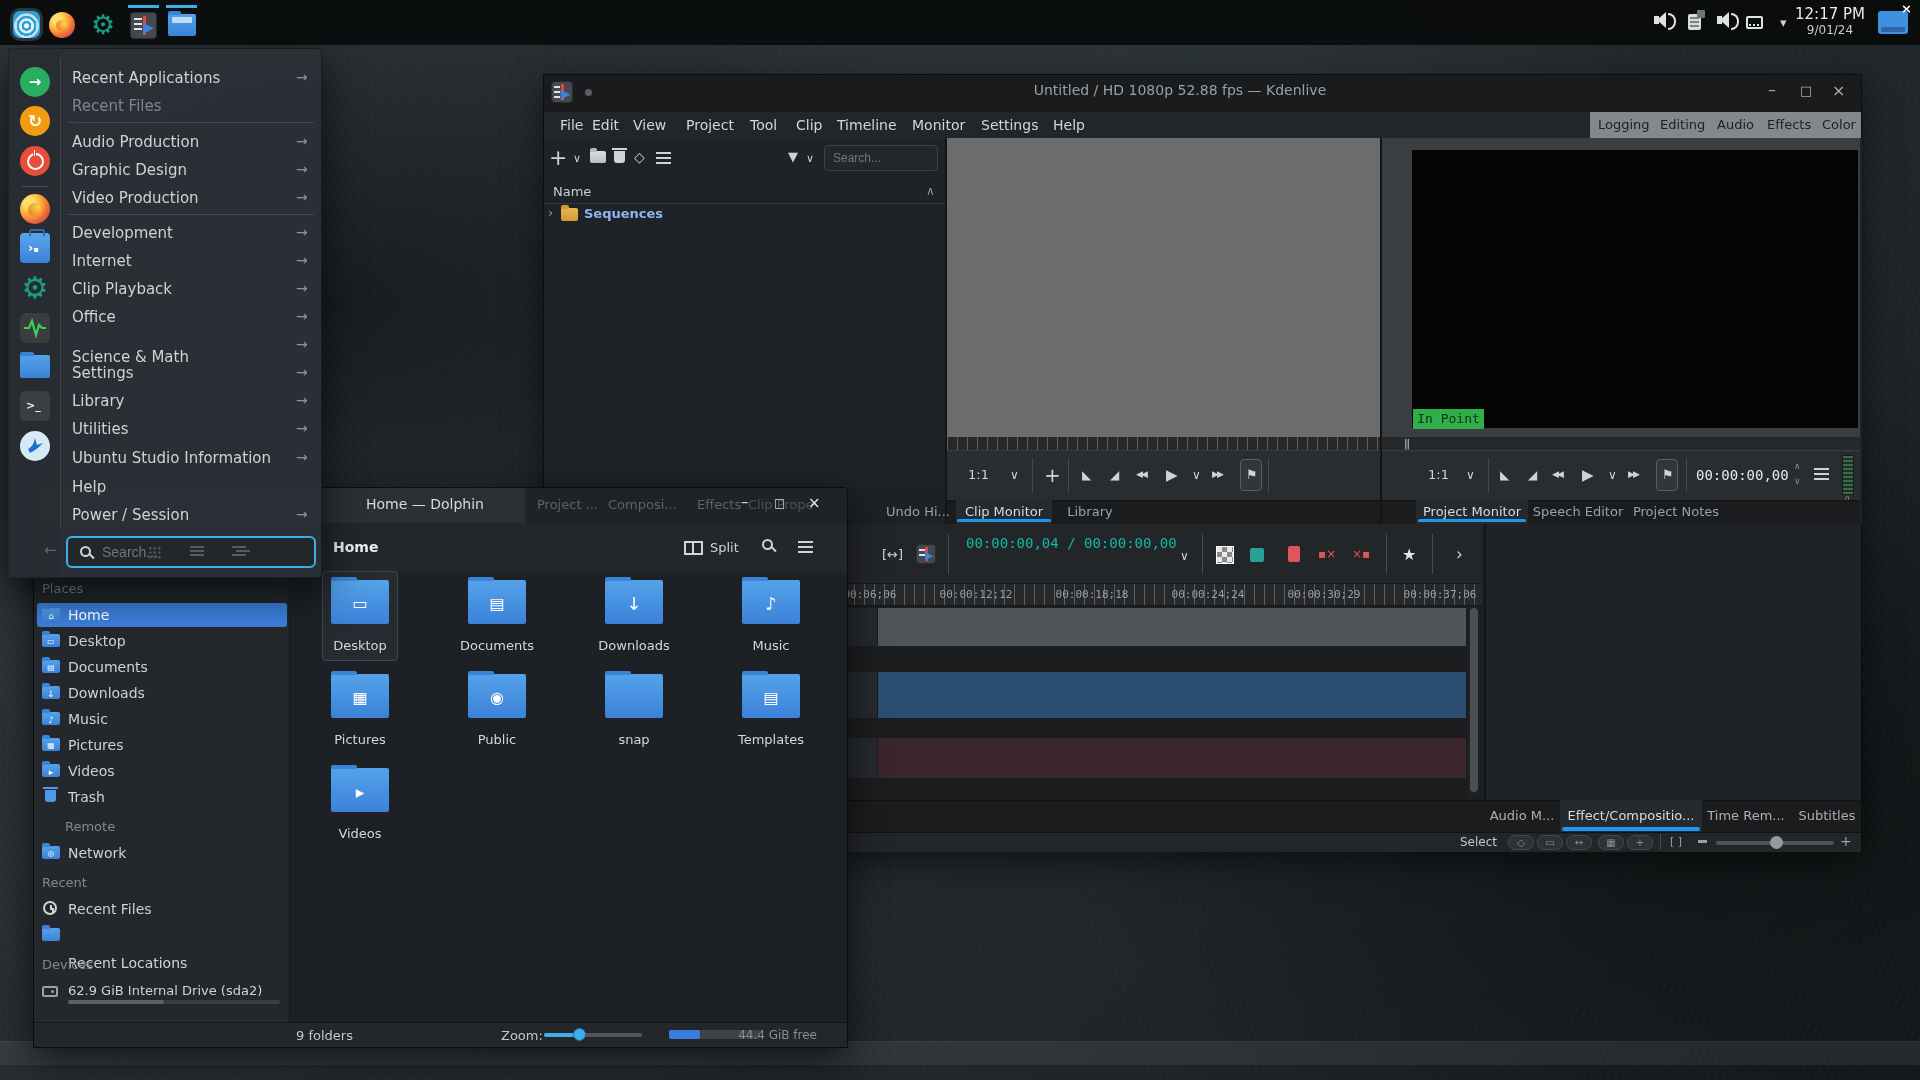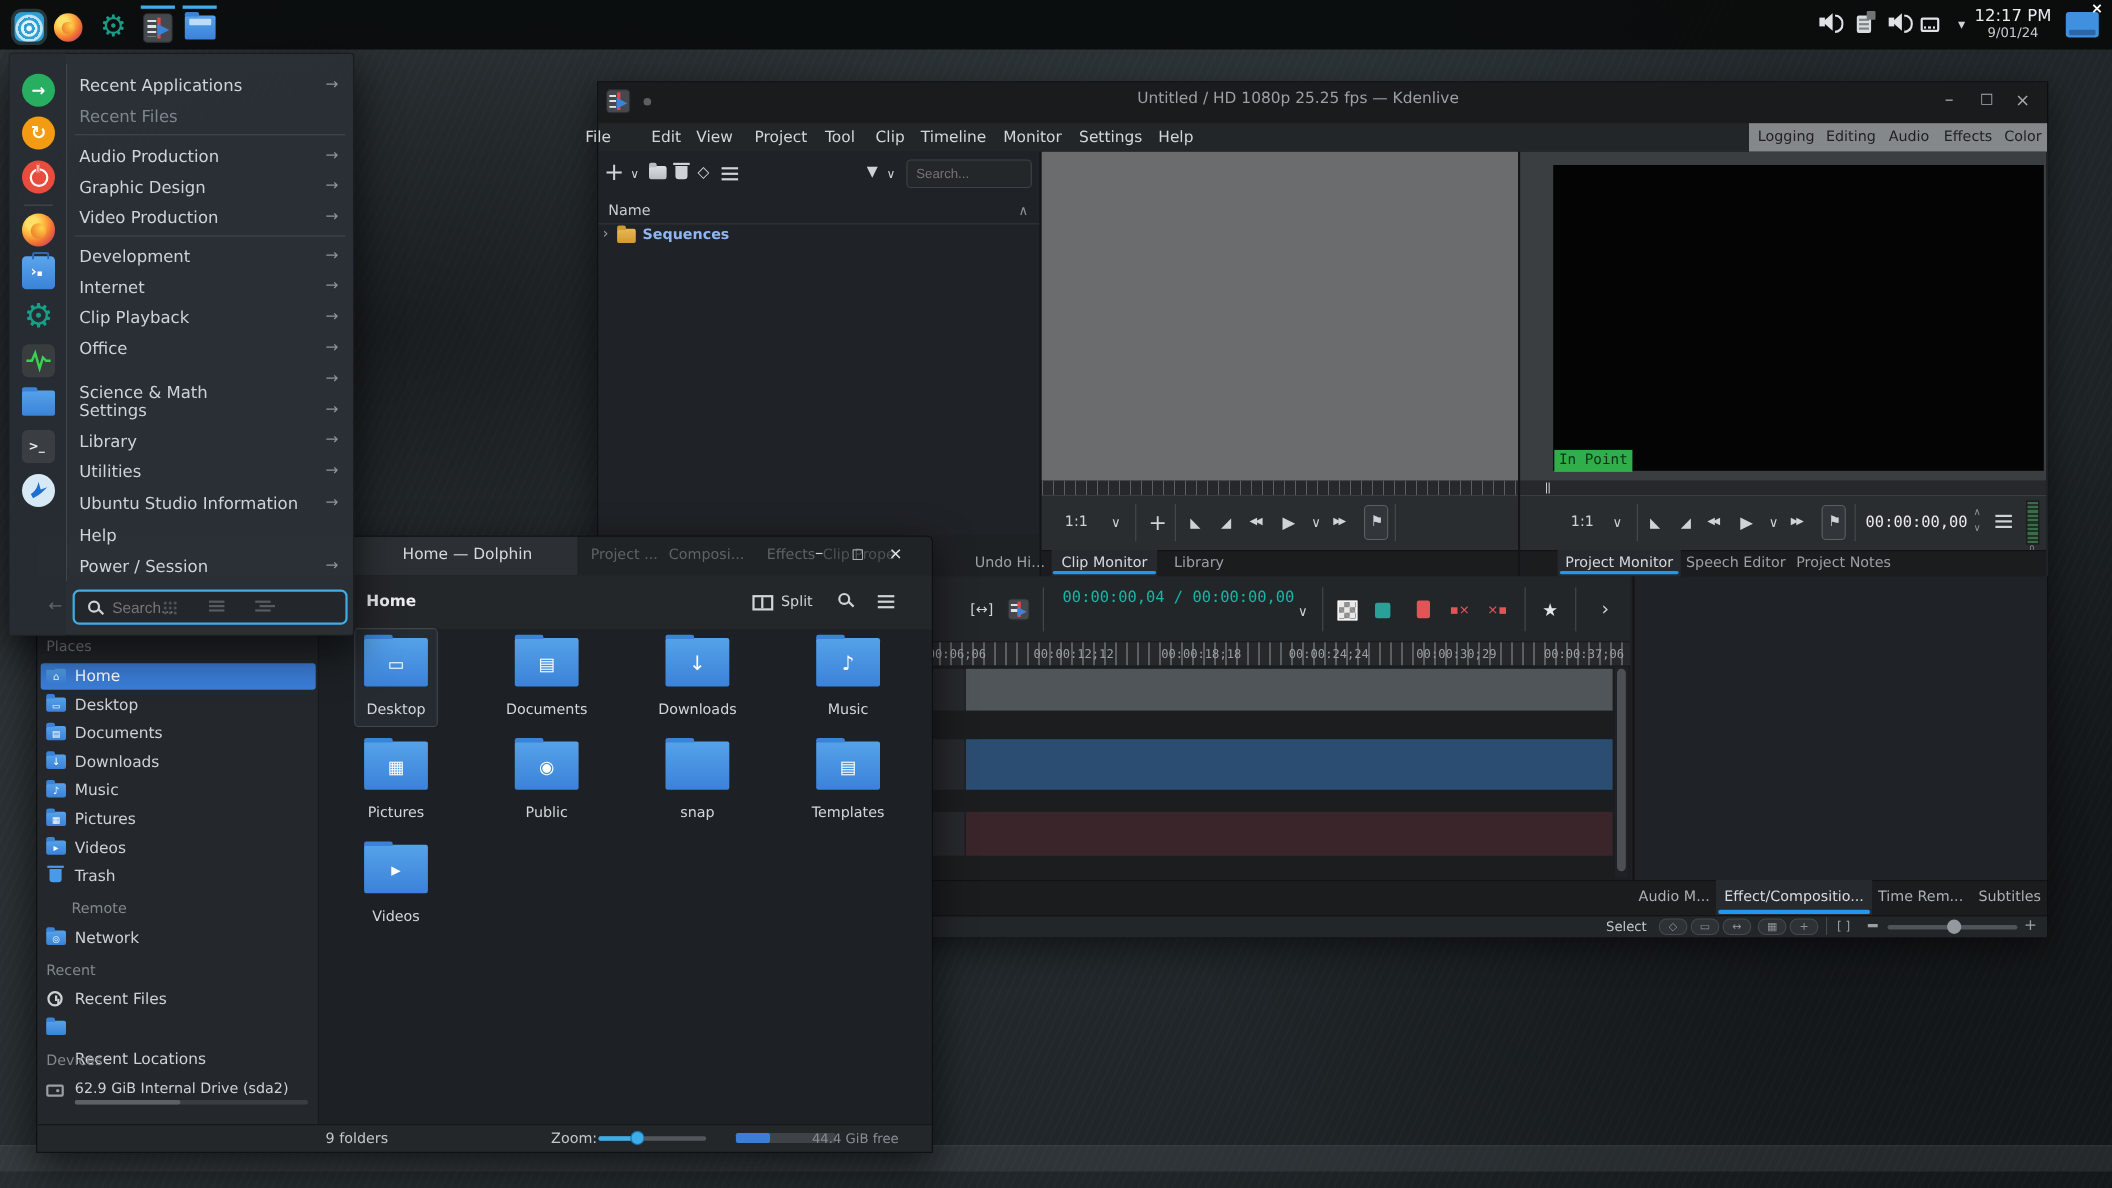--- a/index.html
+++ b/index.html
@@ -93,27 +93,27 @@
 <div class="a band"></div>
 
 <div class="a" style="left:543px;top:74px;width:1319px;height:778px;background:#1e2123;border:1px solid #0c0d0e;box-shadow:0 10px 30px rgba(0,0,0,.5);"></div>
 <div class="a" style="left:544px;top:75px;width:1317px;height:37px;background:#191b1d;"></div>
 <span class="a kdl" style="left:551px;top:81px;width:22px;height:22px;">
     <span class="kl-r"></span>
     <span class="kl-l"></span>
     <span class="kl-p">▶</span>
   </span>
 <span class="a circ" style="left:585px;top:89px;width:7px;height:7px;background:#5a5f63;"></span>
-<div class="a t" style="left:800px;top:83px;width:760px;text-align:center;font-size:14px;color:#9aa0a5;">Untitled / HD 1080p 25.25 fps — Kdenlive</div>
+<div class="a t" style="left:800px;top:83px;width:760px;text-align:center;font-size:14px;color:#9aa0a5;">Untitled / HD 1080p 52.88 fps — Kdenlive</div>
 <span class="a t" style="left:1768px;top:81px;font-size:16px;color:#a6abb0;">–</span>
 <span class="a t" style="left:1800px;top:84px;font-size:13px;color:#a6abb0;">□</span>
 <span class="a t" style="left:1832px;top:82px;font-size:16px;color:#a6abb0;">×</span>
 
 <div class="a" style="left:544px;top:112px;width:1317px;height:26px;background:#232629;"></div>
-<span class="a t" style="left:532px;top:118px;font-size:14px;color:#d2d6d9;">File</span>
+<span class="a t" style="left:560px;top:118px;font-size:14px;color:#d2d6d9;">File</span>
 <span class="a t" style="left:592px;top:118px;font-size:14px;color:#d2d6d9;">Edit</span>
 <span class="a t" style="left:633px;top:118px;font-size:14px;color:#d2d6d9;">View</span>
 <span class="a t" style="left:686px;top:118px;font-size:14px;color:#d2d6d9;">Project</span>
 <span class="a t" style="left:750px;top:118px;font-size:14px;color:#d2d6d9;">Tool</span>
 <span class="a t" style="left:796px;top:118px;font-size:14px;color:#d2d6d9;">Clip</span>
 <span class="a t" style="left:837px;top:118px;font-size:14px;color:#d2d6d9;">Timeline</span>
 <span class="a t" style="left:912px;top:118px;font-size:14px;color:#d2d6d9;">Monitor</span>
 <span class="a t" style="left:981px;top:118px;font-size:14px;color:#d2d6d9;">Settings</span>
 <span class="a t" style="left:1053px;top:118px;font-size:14px;color:#d2d6d9;">Help</span>
 

